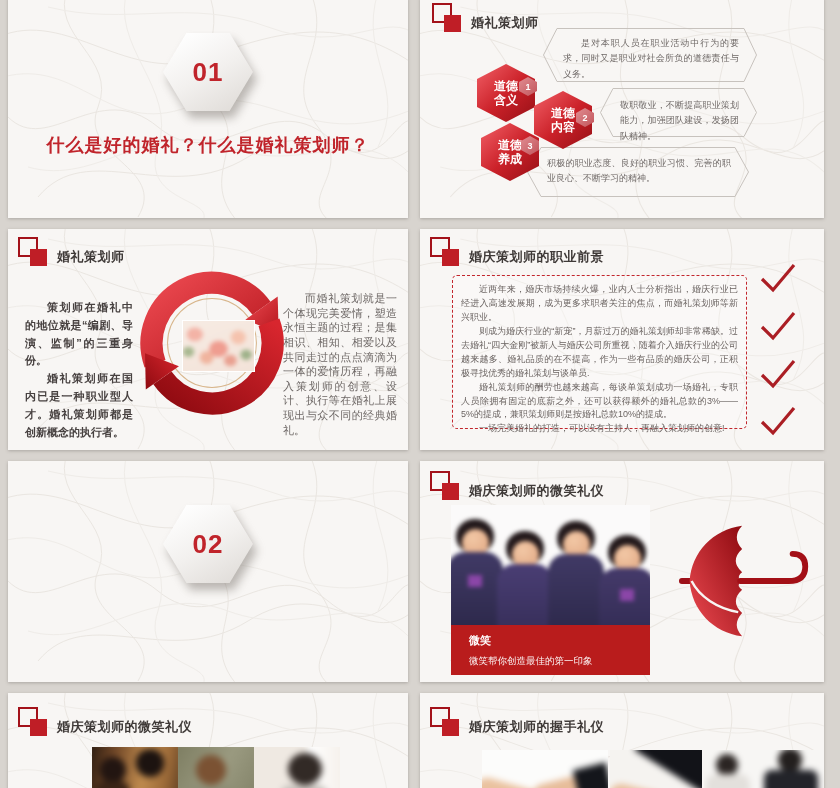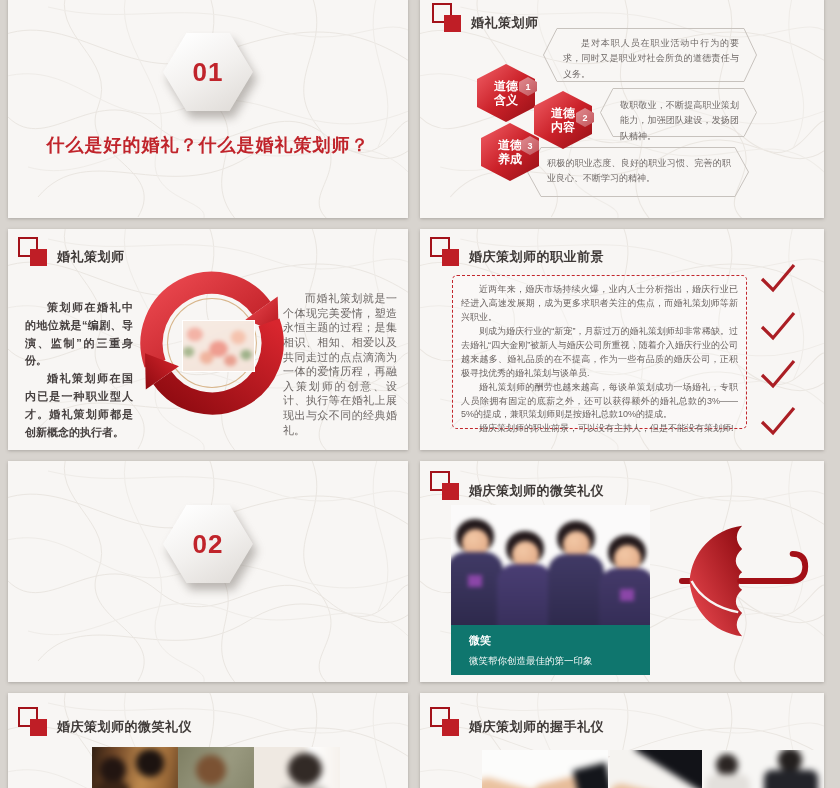--- a/index.html
+++ b/index.html
@@ -64,21 +64,21 @@
   .check{position:absolute;z-index:2;}
 
   
   .photo-staff{position:absolute;background:#fbfafa;overflow:hidden;z-index:2;}
   .photo-staff .pcontent{position:absolute;inset:0;filter:blur(2px);}
   .person{position:absolute;width:56px;}
   .hair{width:38px;height:34px;border-radius:50% 50% 46% 46%;background:#241a1c;margin:0 auto;}
   .head{width:27px;height:27px;border-radius:50%;background:radial-gradient(circle at 40% 35%,#f2c8a6,#dfa47f);margin:-24px auto 0;}
   .bod{width:56px;height:80px;border-radius:18px 18px 0 0;background:linear-gradient(#413a66,#2c284a);margin-top:-4px;}
   .collar{position:absolute;width:14px;height:12px;background:#8b46a8;left:21px;}
-  .caption{position:absolute;background:#0f766e;color:#fff;padding:8px 8px 0 18px;box-sizing:border-box;z-index:3;}
+  .caption{position:absolute;background:#b91c1c;color:#fff;padding:8px 8px 0 18px;box-sizing:border-box;z-index:3;}
   .caption .ct1{font-size:11px;font-weight:bold;margin:0;}
   .caption .ct2{font-size:9.5px;margin:7px 0 0;opacity:.95;}
   .umb{position:absolute;z-index:2;}
 
   
   .strip{position:absolute;display:flex;z-index:2;}
   .seg{position:relative;overflow:hidden;height:100%;}
   .seg .in{position:absolute;inset:-6px;filter:blur(3px);}
   .blob{position:absolute;}
 </style>
@@ -249,21 +249,21 @@
       <span class="hico">
           <i class="o"></i>
           <i class="f"></i>
         </span>
       <h3>婚庆策划师的职业前景</h3>
     </div>
     <div class="dashbox" style="left:32px;top:46px;width:277px;height:139px;">
       <p>近两年来，婚庆市场持续火爆，业内人士分析指出，婚庆行业已经进入高速发展期，成为更多求职者关注的焦点，而婚礼策划师等新兴职业。</p>
       <p>则成为婚庆行业的“新宠”，月薪过万的婚礼策划师却非常稀缺。过去婚礼“四大金刚”被新人与婚庆公司所重视，随着介入婚庆行业的公司越来越多、婚礼品质的在不提高，作为一些有品质的婚庆公司，正积极寻找优秀的婚礼策划与谈单员.</p>
       <p>婚礼策划师的酬劳也越来越高，每谈单策划成功一场婚礼，专职人员除拥有固定的底薪之外，还可以获得额外的婚礼总款的3%——5%的提成，兼职策划师则是按婚礼总款10%的提成。</p>
-      <p>婚庆策划师的职业前景，可以没有主持人，但是不能没有策划师!</p>
+      <p>一场完美婚礼的打造，可以没有主持人，再融入策划师的创意!</p>
     </div>
     <svg class="check" style="left:338px;top:33px;" width="40" height="32" viewBox="0 0 40 32">
         <polyline points="4,17 15,28 36,3" fill="none" stroke="#ab1e24" stroke-width="3.2"></polyline>
       </svg>
     <svg class="check" style="left:338px;top:81px;" width="40" height="32" viewBox="0 0 40 32">
         <polyline points="4,17 15,28 36,3" fill="none" stroke="#ab1e24" stroke-width="3.2"></polyline>
       </svg>
     <svg class="check" style="left:338px;top:129px;" width="40" height="32" viewBox="0 0 40 32">
         <polyline points="4,17 15,28 36,3" fill="none" stroke="#ab1e24" stroke-width="3.2"></polyline>
       </svg>

